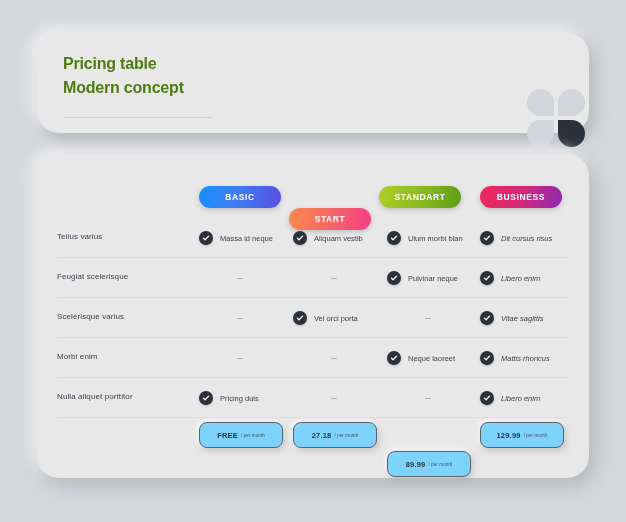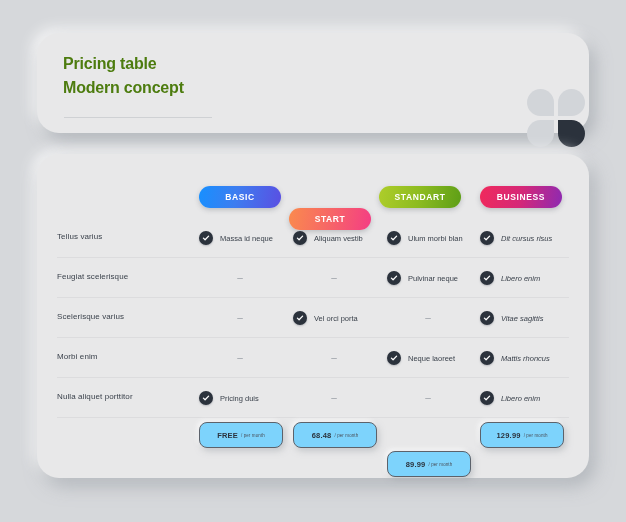--- a/index.html
+++ b/index.html
@@ -400,21 +400,21 @@
     </div>
 
   </div>
 
   <div class="price-row">
     <div class="price-pill c0">
       <span class="price-amount">FREE</span>
       <span class="price-period">/ per month</span>
     </div>
     <div class="price-pill c1">
-      <span class="price-amount">68.48</span>
+      <span class="price-amount">27.18</span>
       <span class="price-period">/ per month</span>
     </div>
     <div class="price-pill c2">
       <span class="price-amount">89.99</span>
       <span class="price-period">/ per month</span>
     </div>
     <div class="price-pill c3">
       <span class="price-amount">129.99</span>
       <span class="price-period">/ per month</span>
     </div>

